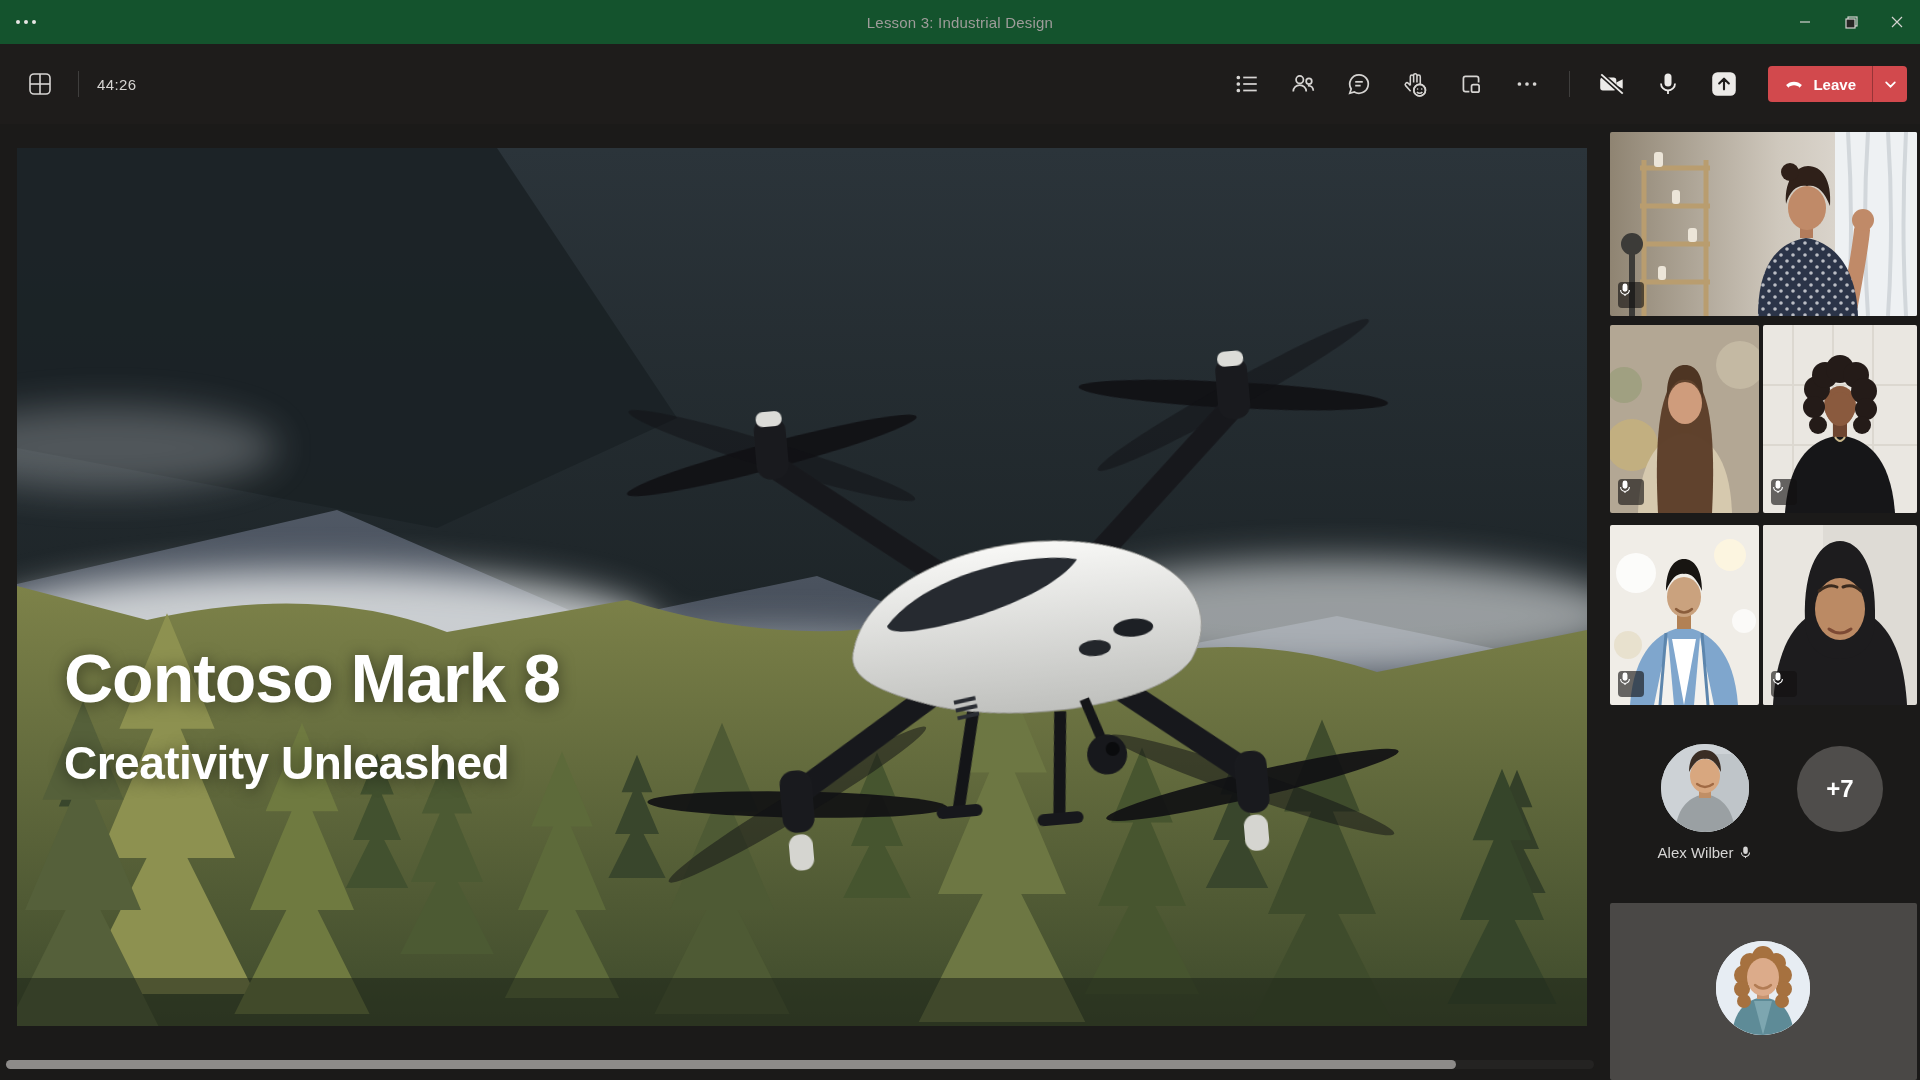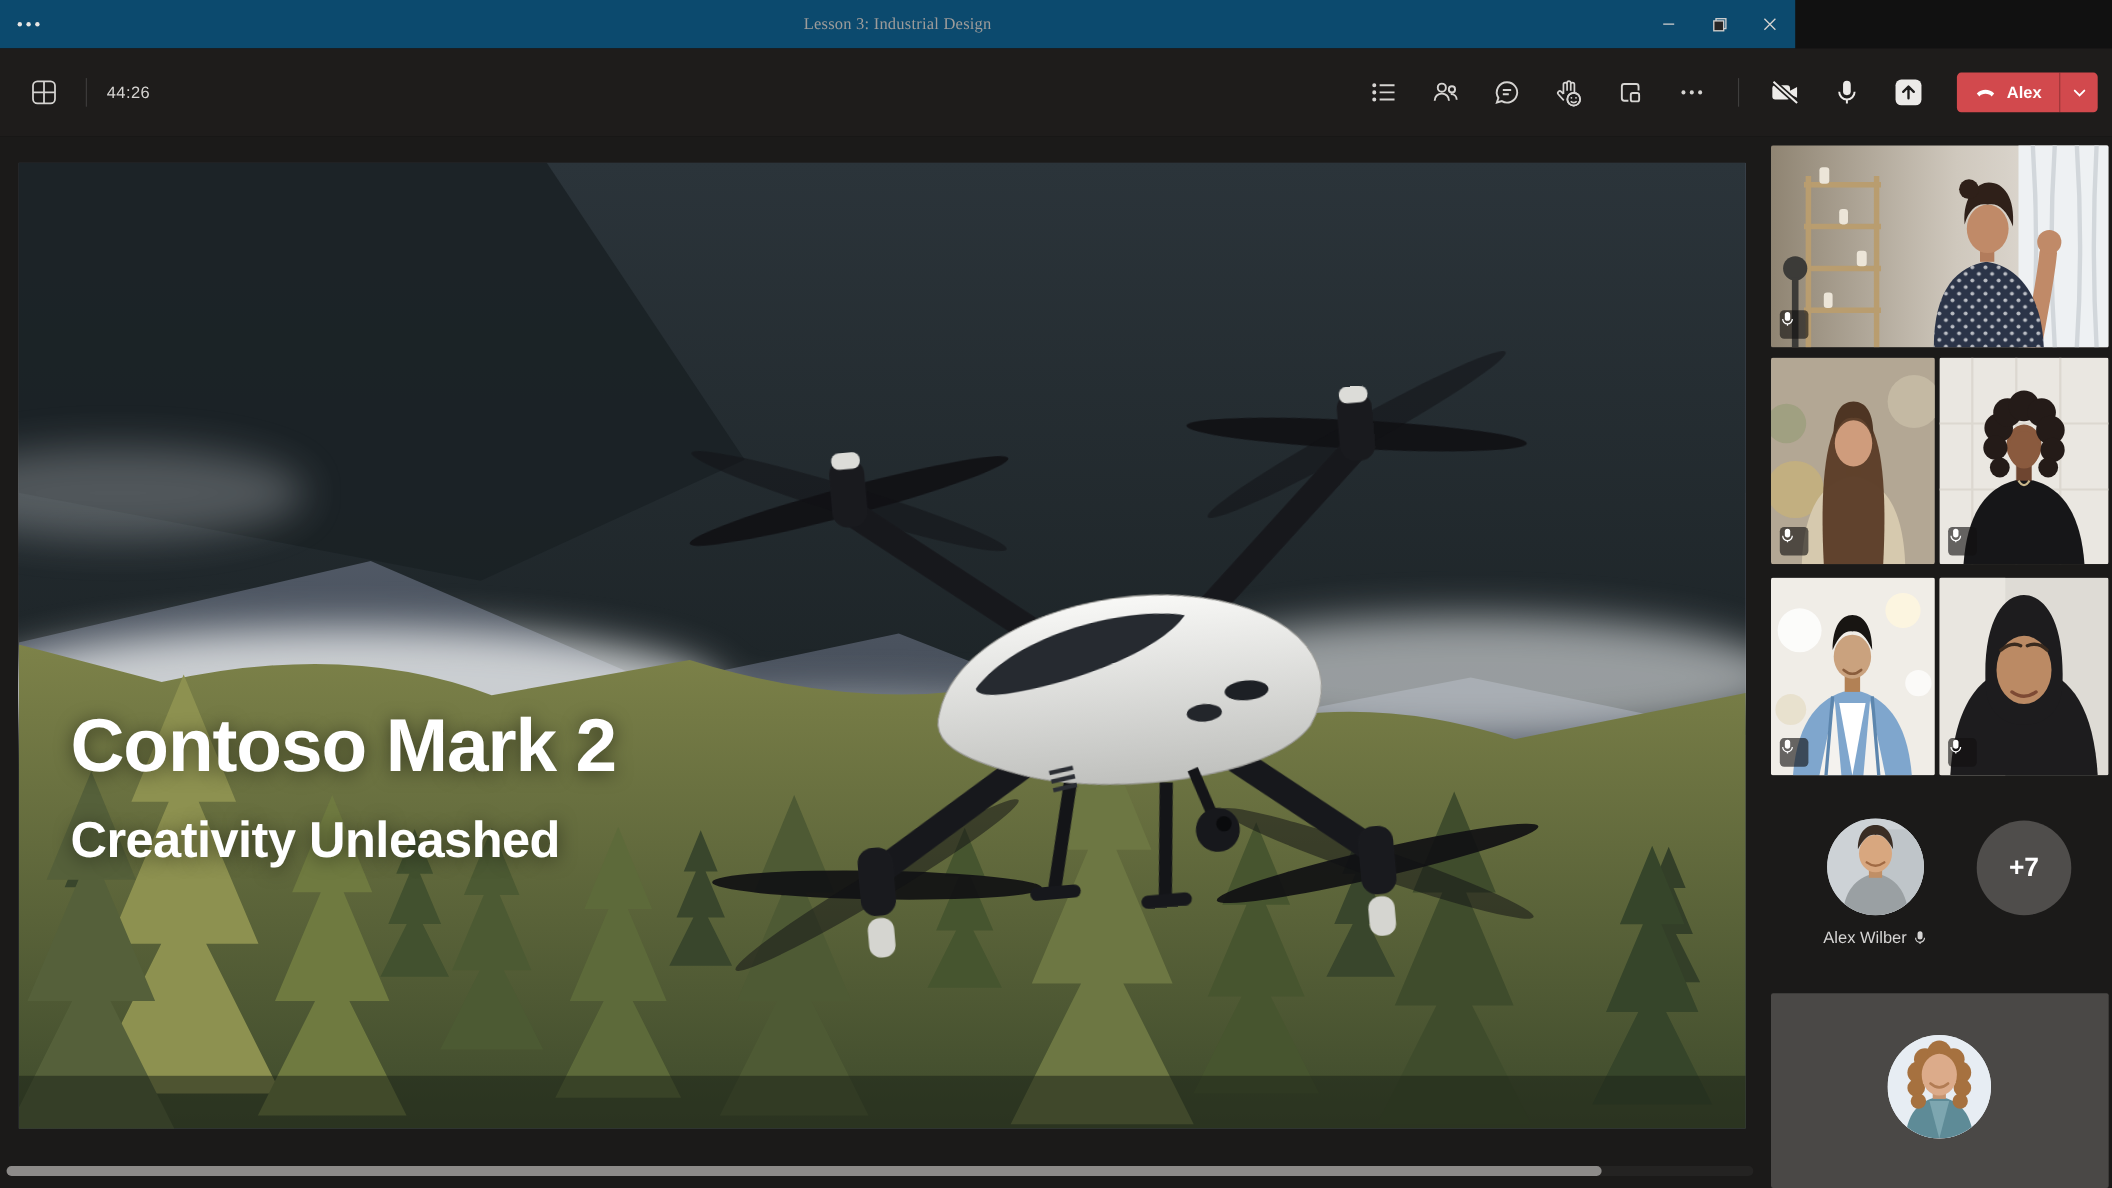--- a/index.html
+++ b/index.html
@@ -1,20 +1,20 @@
 <!DOCTYPE html>
 <html><head>
 <meta charset="utf-8">
 <style>
   * { margin:0; padding:0; box-sizing:border-box; }
   html,body { width:1920px; height:1080px; overflow:hidden; background:#111; }
   body { font-family:"Liberation Sans", sans-serif; position:relative; }
 
   
-  .titlebar { position:absolute; left:0; top:0; width:1632px; height:44px; background:#0c4a6e; display:flex; align-items:center;font-family:Liberation Serif, serif; }
+  .titlebar { position:absolute; left:0; top:0; width:1920px; height:44px; background:#14532d; display:flex; align-items:center; }
   .tb-dots { position:absolute; left:16px; top:0; height:44px; display:flex; align-items:center; gap:4px; cursor:pointer; }
   .tb-dots i { width:4px; height:4px; border-radius:50%; background:#e8e6e4; display:block; }
   .tb-title { width:100%; text-align:center; color:#9e9c9a; font-size:15px; letter-spacing:.2px; }
   .win-controls { position:absolute; right:0; top:0; height:44px; display:flex; }
   .win-btn { width:46px; height:44px; display:flex; align-items:center; justify-content:center; color:#d4d2d0; font-size:15px; }
   .win-btn svg { display:block; }
 
   
   .toolbar { position:absolute; left:0; top:44px; width:1920px; height:80px; background:#1e1c1b; }
   .tb-left { position:absolute; left:20px; top:0; height:80px; display:flex; align-items:center; gap:18px; }
@@ -178,21 +178,21 @@
         <rect x="3" y="3" width="22" height="22" rx="5" fill="#eceae8"></rect>
         <path d="M14,19 V10 M14,9 L9.5,13.5 M14,9 L18.5,13.5" stroke="#1e1c1b" stroke-width="2" fill="none" stroke-linecap="round"></path>
       </svg>
     </div>
 
     <div class="leave-btn">
       <div class="leave-main">
         <svg width="20" height="20" viewBox="0 0 24 24">
           <path d="M2.5,13.2 c5.2,-5.4 13.8,-5.4 19,0 l-2.8,3.2 c-1.3,-1.7 -3.9,-2.8 -6.7,-2.8 s-5.4,1.1 -6.7,2.8 Z" fill="#ffffff"></path>
         </svg>
-        <span class="leave-label">Alex</span>
+        <span class="leave-label">Leave</span>
       </div>
       <div class="leave-div"></div>
       <div class="leave-chevron">
         <svg width="13" height="13" viewBox="0 0 12 12">
             <path d="M2,4 L6,8 L10,4" fill="none" stroke="#ffffff" stroke-width="1.6" stroke-linecap="round"></path>
           </svg>
       </div>
     </div>
   </div>
 </div>
@@ -320,21 +320,21 @@
             <rect x="-100" y="70" width="22" height="4"></rect>
             <rect x="-100" y="78" width="22" height="4"></rect>
           </g>
         <line x1="40" y1="85" x2="55" y2="130" stroke="#141518" stroke-width="10"></line>
         <circle cx="58" cy="142" r="20" fill="#17181c"></circle>
           <circle cx="64" cy="137" r="7" fill="#0a0b0d"></circle>
       </g>
     </svg>
 
     <div class="slide-text">
-      <div class="slide-title">Contoso Mark 2</div>
+      <div class="slide-title">Contoso Mark 8</div>
       <div class="slide-subtitle">Creativity Unleashed</div>
     </div>
   </div>
 
   <div class="hscroll-track">
     <div class="hscroll-thumb"></div>
   </div>
 </div>
 
 <div class="sidebar">

